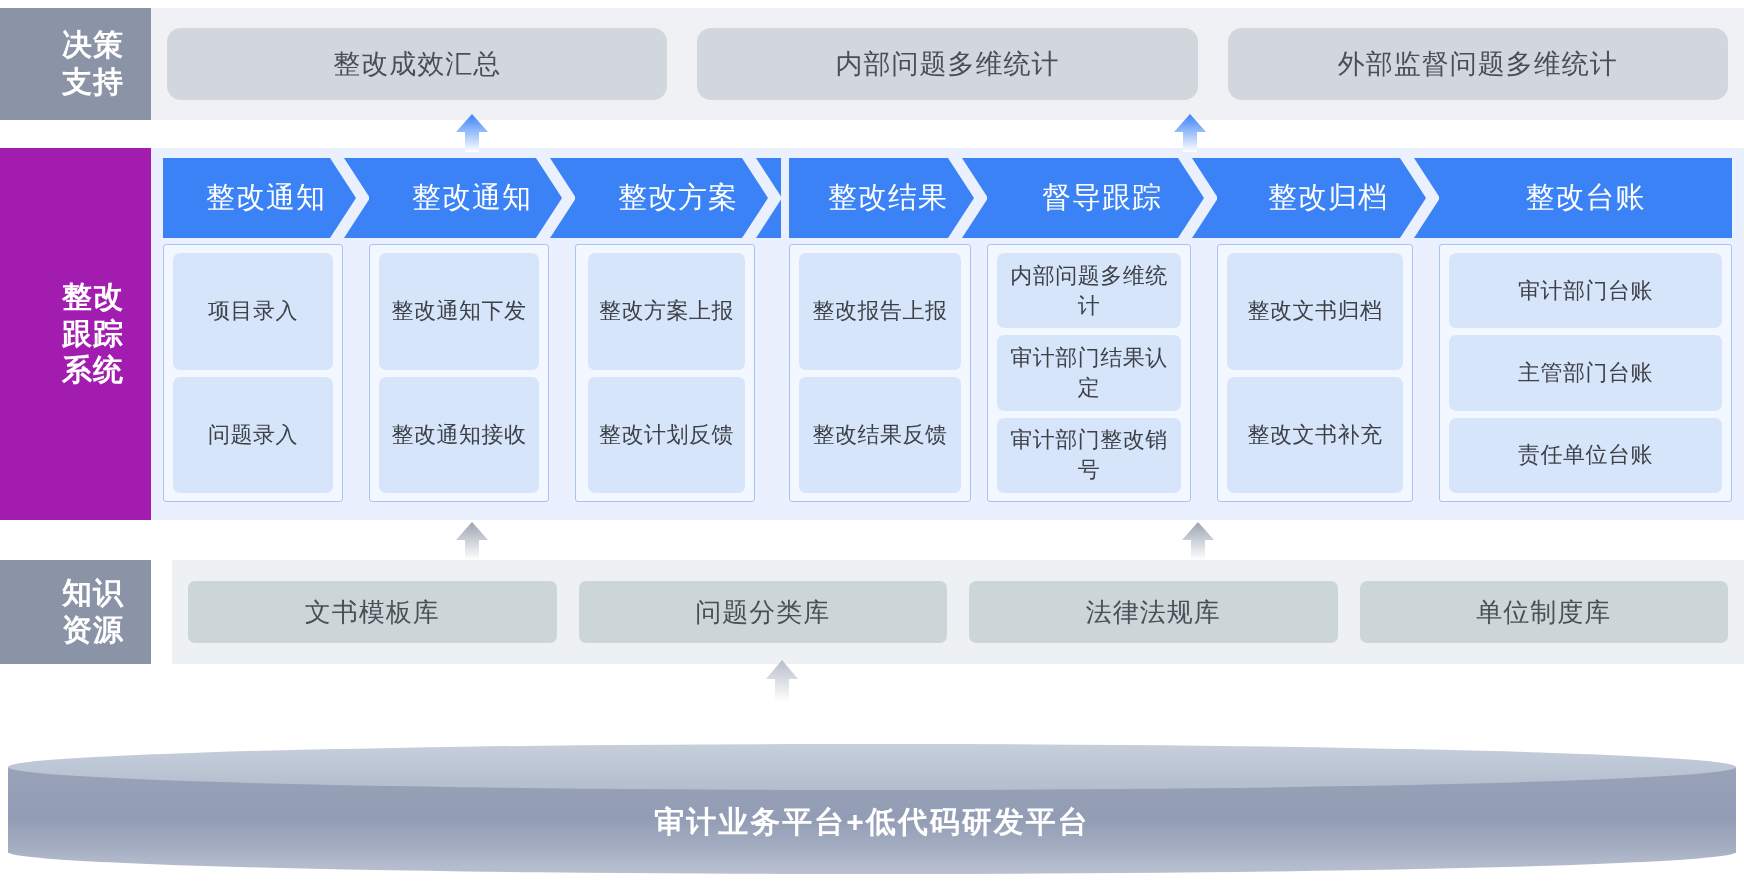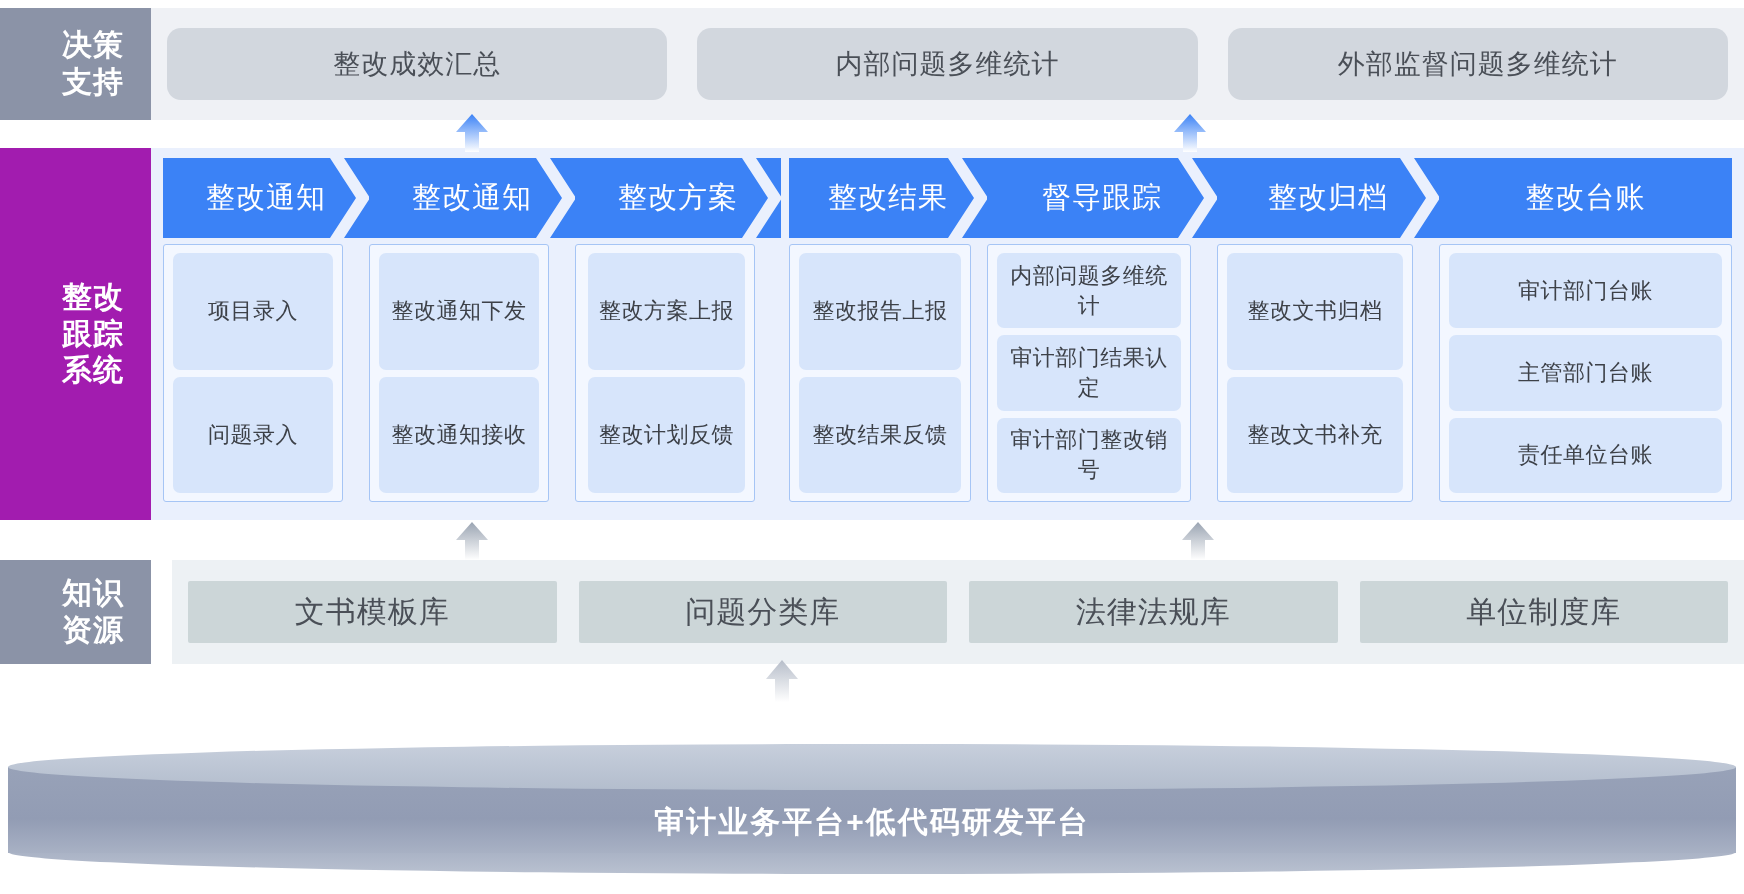--- a/index.html
+++ b/index.html
@@ -102,23 +102,23 @@
   #knowledge-band .band-label{background:#8b93a7;font-size:30px;}
   #knowledge-band .band-body{
     background:#edf1f4;
     display:flex;align-items:center;
     padding:0 16px;
     gap:22px;
   }
   .knowledge-card{
     flex:1 1 0;height:62px;
     background:#ccd6d8;
-    border-radius:2px;
-    display:flex;align-items:center;justify-content:center;
-    color:#4a4f57;font-size:30px;
+    border-radius:7px;
+    display:flex;align-items:center;justify-content:center;
+    color:#4a4f57;font-size:26px;
     letter-spacing:1px;
   }
 
   
   #platform{
     position:absolute;
     left:8px;right:8px;bottom:20px;
     height:130px;
   }
   #platform .cyl-top{

